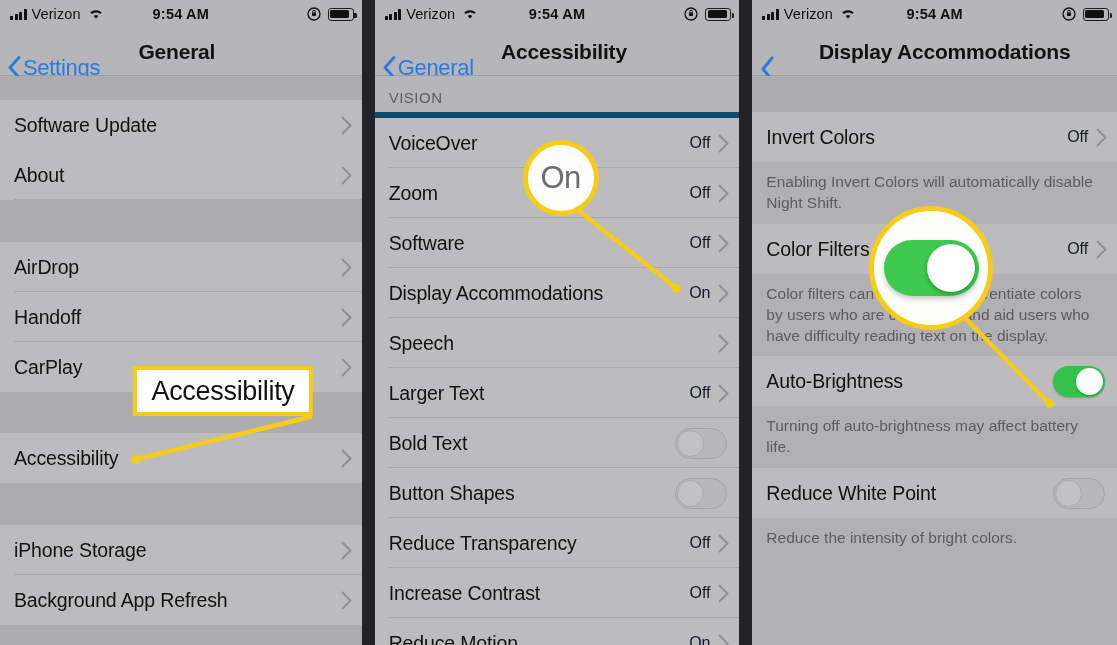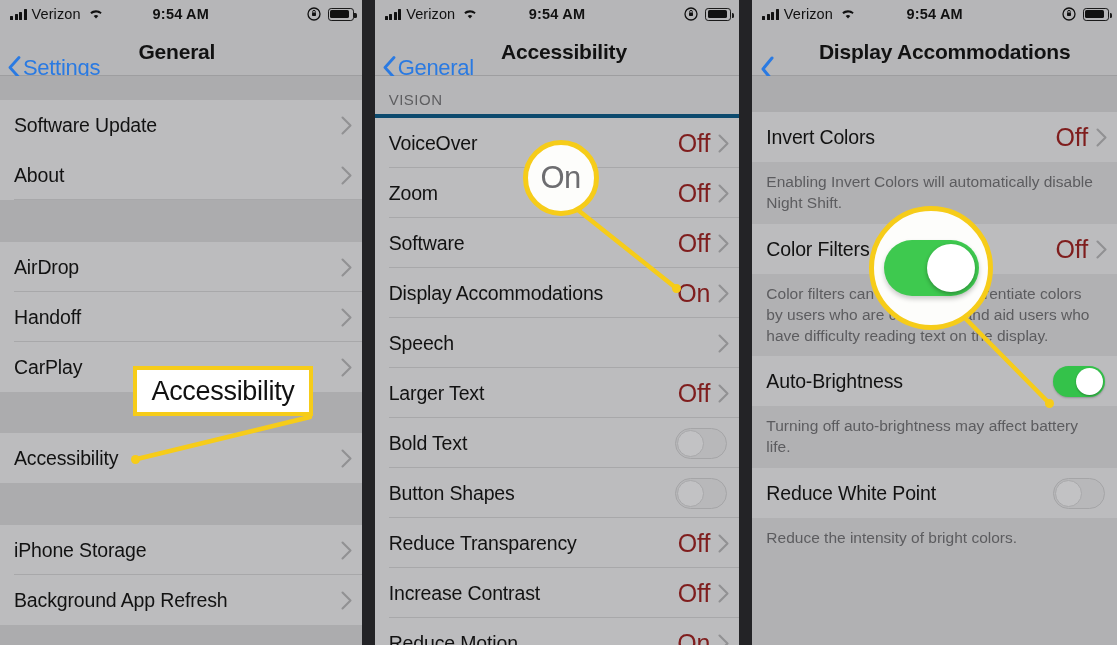--- a/index.html
+++ b/index.html
@@ -61,33 +61,33 @@
   }
   .p1 .nav-title{transform:translateX(-4px);}
   .p2 .nav-title{transform:translateX(7px);}
   .p3 .nav-title{transform:translateX(10px);}
 
   
   .list{position:relative;}
   .spacer{background:#acacae;}
   .sec-head{
     background:#b6b6b8;height:42px;display:flex;align-items:flex-end;
-    padding:0 0 6px 14px;border-bottom:4px solid #0c4a6e;
+    padding:0 0 6px 14px;border-bottom:6px solid #0c4a6e;
   }
   .sec-head span{font-size:15px;color:#5e5e60;letter-spacing:.5px;}
   .row{
     height:50px;background:#bcbcbe;display:flex;align-items:center;
     padding:0 10px 0 14px;position:relative;cursor:pointer;
   }
   .row:after{
     content:"";position:absolute;left:14px;right:0;bottom:0;height:1px;background:#a8a8aa;
   }
   .row.nodiv:after{display:none;}
   .row .label{font-size:19.5px;color:#121212;letter-spacing:-.15px;flex:1;white-space:nowrap;}
-  .row .value{font-size:25px;color:#7f1d1d;margin-right:8px;letter-spacing:-.1px;}
+  .row .value{font-size:16px;color:#0f172a;margin-right:8px;letter-spacing:-.1px;}
   .chev{width:11px;height:19px;flex:0 0 11px;opacity:.55;}
   .footnote{
     background:#b1b1b3;padding:9px 18px 12px 14px;
   }
   .footnote span{display:block;font-size:15.5px;line-height:21px;color:#5c5c5f;}
 
   
   .toggle{
     width:52px;height:31px;border-radius:16px;position:relative;flex:0 0 52px;
     margin-right:2px;cursor:pointer;

